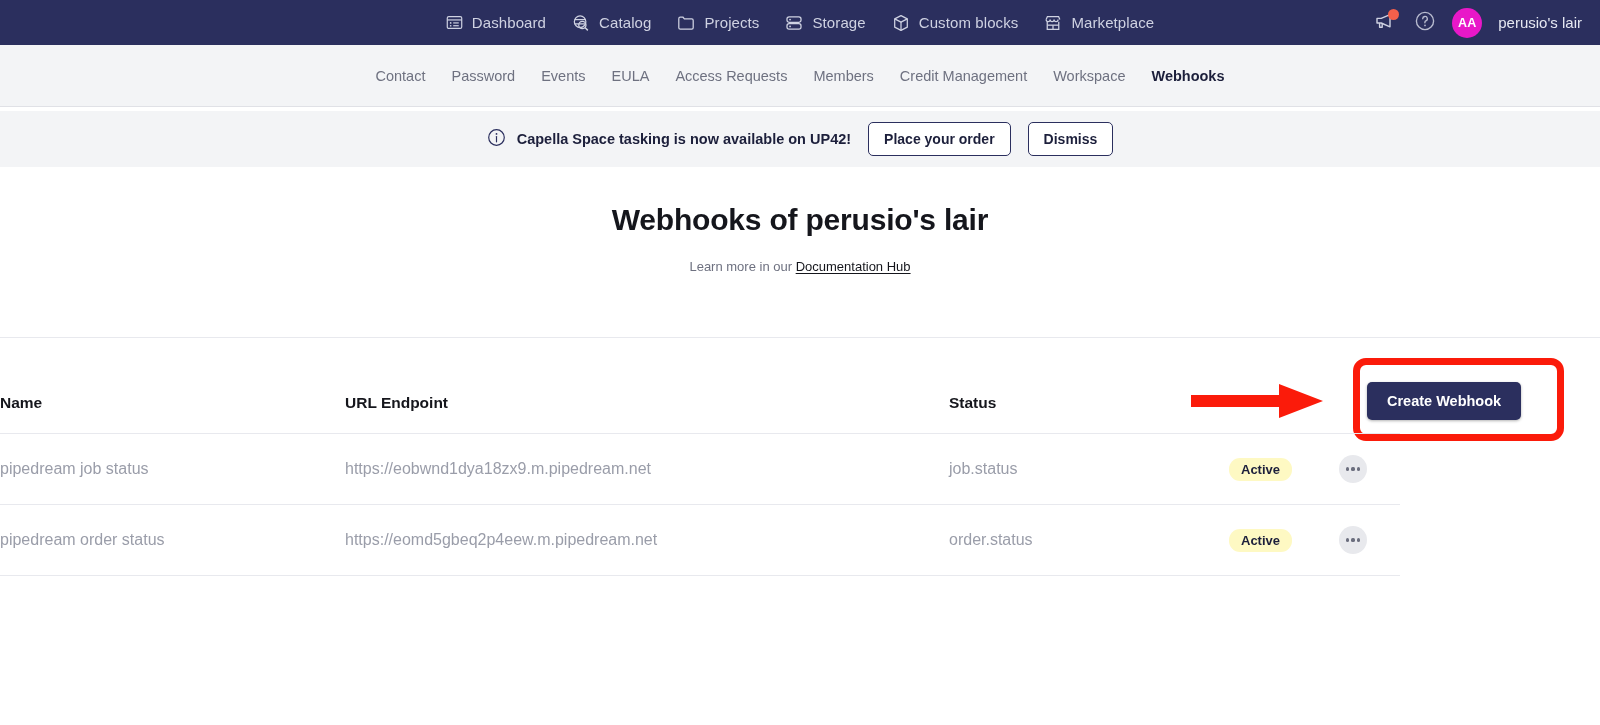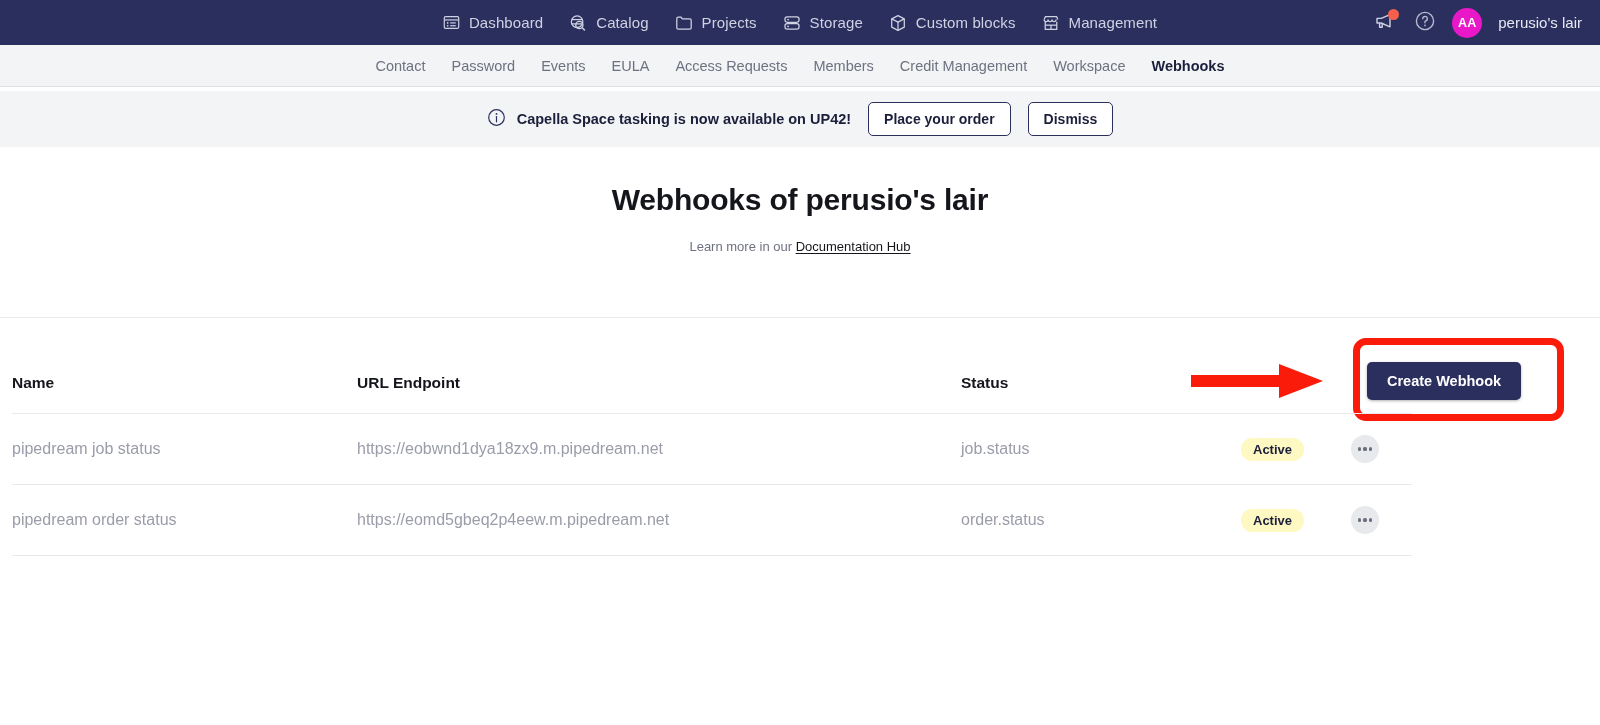--- a/index.html
+++ b/index.html
@@ -59,21 +59,21 @@
     color: #ffffff;
     font-size: 12.5px; font-weight: bold;
     display: flex; align-items: center; justify-content: center;
     letter-spacing: .3px;
     cursor: pointer;
   }
   .username { font-size: 15px; color: #e6e8f2; cursor: pointer; padding-right: 4px;}
 
   
   .subnav {
-    height: 42px;
+    height: 62px;
     background: #f3f4f6;
     border-bottom: 1px solid #e0e1e6;
     display: flex;
     justify-content: center;
     align-items: center;
     gap: 26px;
   }
   .subnav-item {
     font-size: 14.5px;
     color: #6e7180;
@@ -167,21 +167,21 @@
   }
 
   .divider {
     position: absolute;
     left: 0; right: 0; top: 170px;
     height: 1px;
     background: #e8e9ee;
   }
 
   
-  .tbl { position: absolute; left: 12px; top: 205px; width: 1400px; }
+  .tbl { position: absolute; left: 0; top: 205px; width: 1400px; }
   .tbl-row {
     display: flex;
     align-items: center;
     border-bottom: 1px solid #e8e9ee;
   }
   .tbl-head { height: 62px; }
   .tbl-head .cell {
     font-size: 15.5px; font-weight: bold; color: #15161c;
   }
   .tbl-body-row { height: 71px; }
@@ -281,21 +281,21 @@
     <div class="nav-item">
       <span>
         <svg width="18" height="18" viewBox="0 0 20 20" fill="none" stroke="#cfd2e2" stroke-width="1.4">
           <path d="M2.4 6.2L3.8 2.8h12.4l1.4 3.4"></path>
           <path d="M2.4 6.2c0 1.4 1 2.4 2.2 2.4s2.2-1 2.2-2.4c0 1.4 1 2.4 2.2 2.4s2.2-1 2.2-2.4c0 1.4 1 2.4 2.2 2.4s2.2-1 2.2-2.4"></path>
           <path d="M3.6 8.6v8.6h12.8V8.6"></path>
           <line x1="3.6" y1="12.4" x2="16.4" y2="12.4"></line>
           <line x1="10" y1="12.4" x2="10" y2="17.2"></line>
         </svg>
       </span>
-      <span>Management</span>
+      <span>Marketplace</span>
     </div>
   </div>
 
   <div class="topnav-right">
     <div class="bell-wrap">
       <span>
         <svg width="22" height="22" viewBox="0 0 22 22" fill="none" stroke="#cfd2e2" stroke-width="1.4" stroke-linejoin="round">
           <path d="M3 8.4h4.2L16 4.6v12.2L7.2 13H3z"></path>
           <path d="M5.6 13v4.2h2.6V13"></path>
         </svg>

